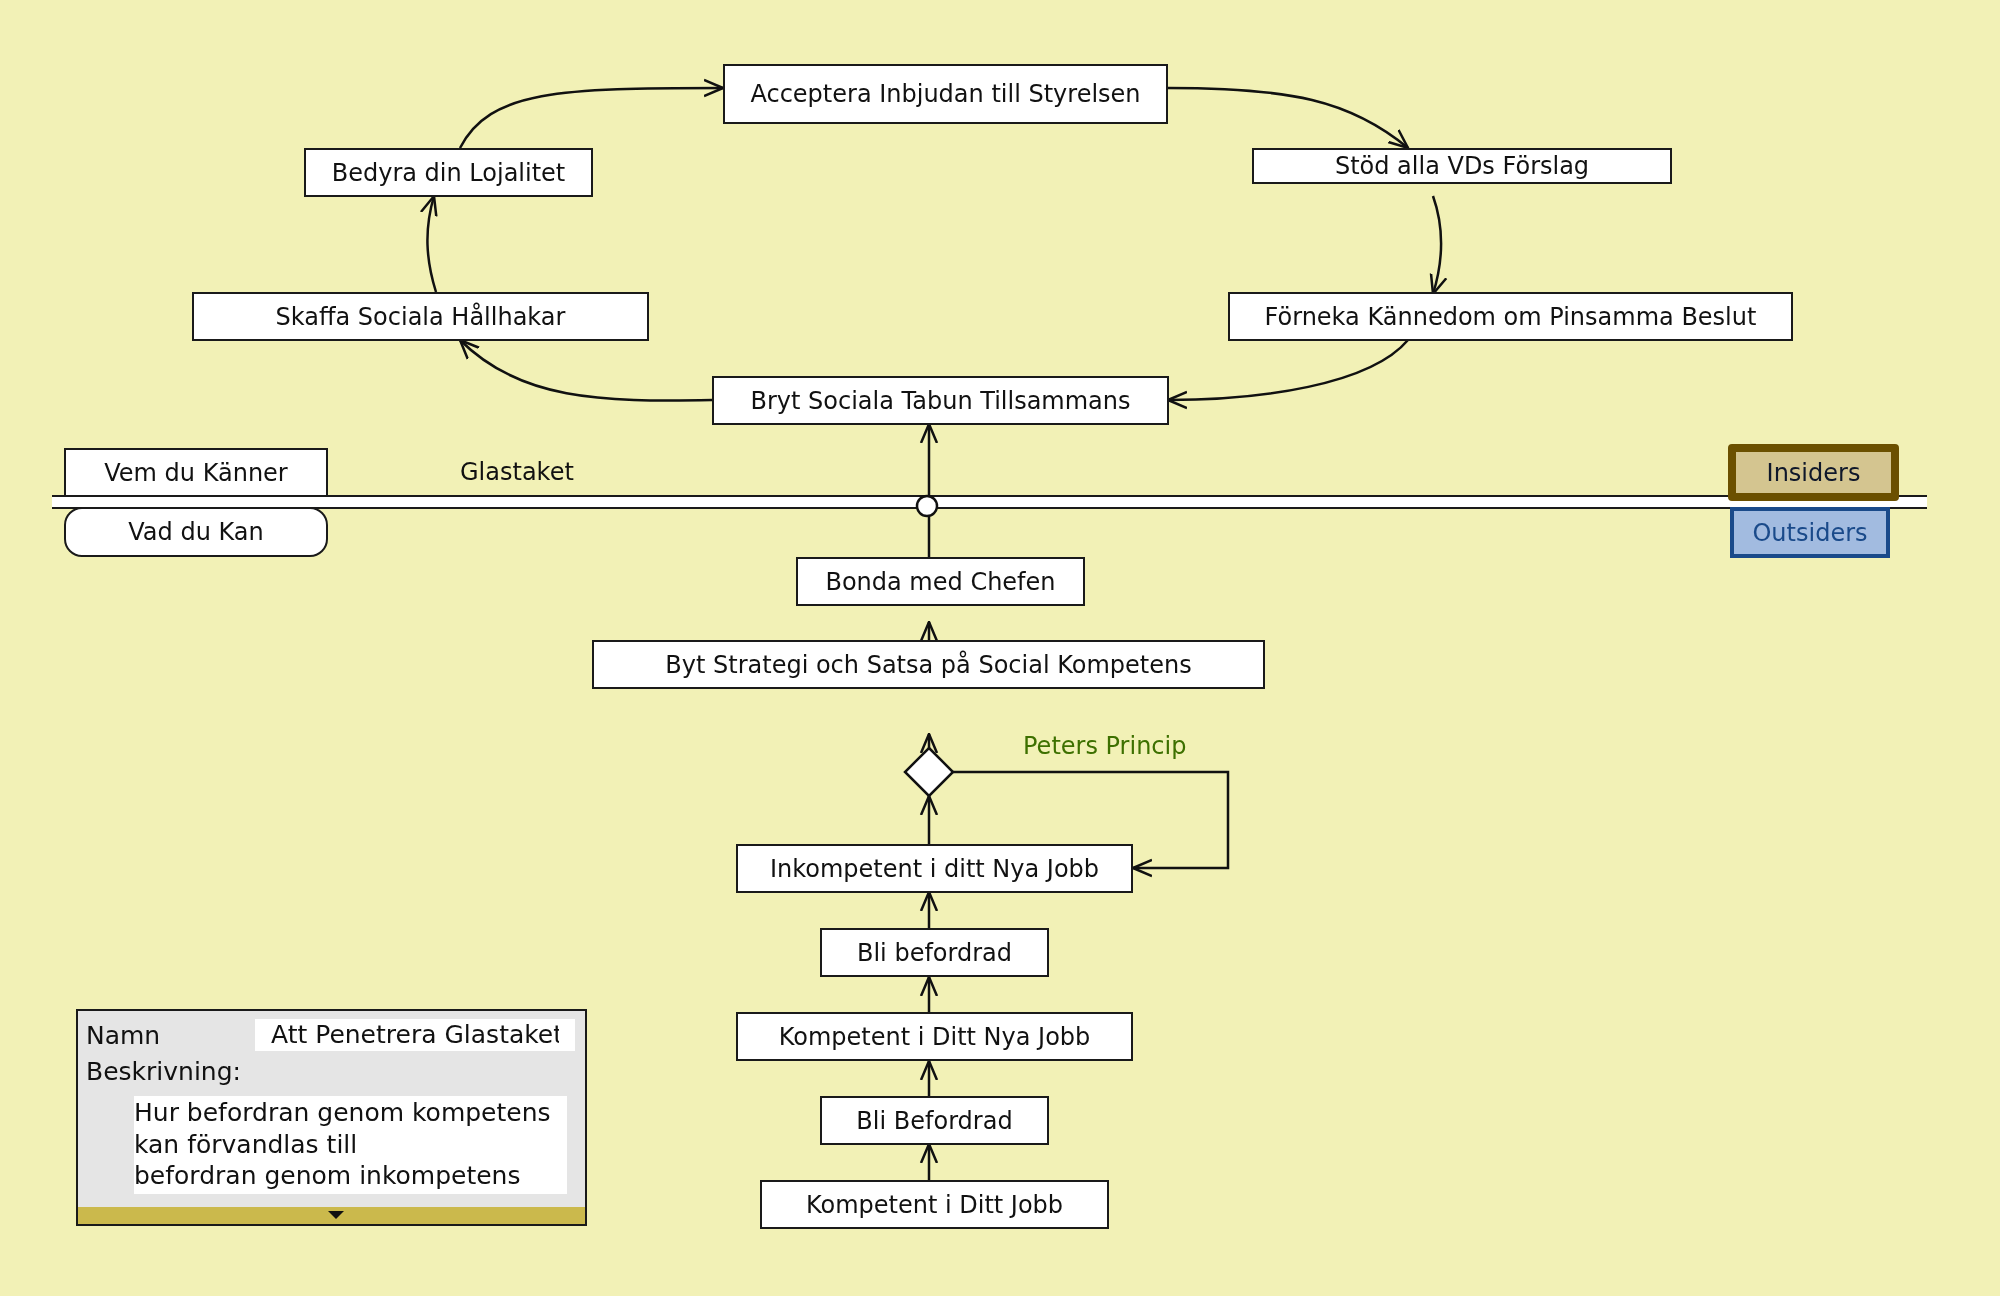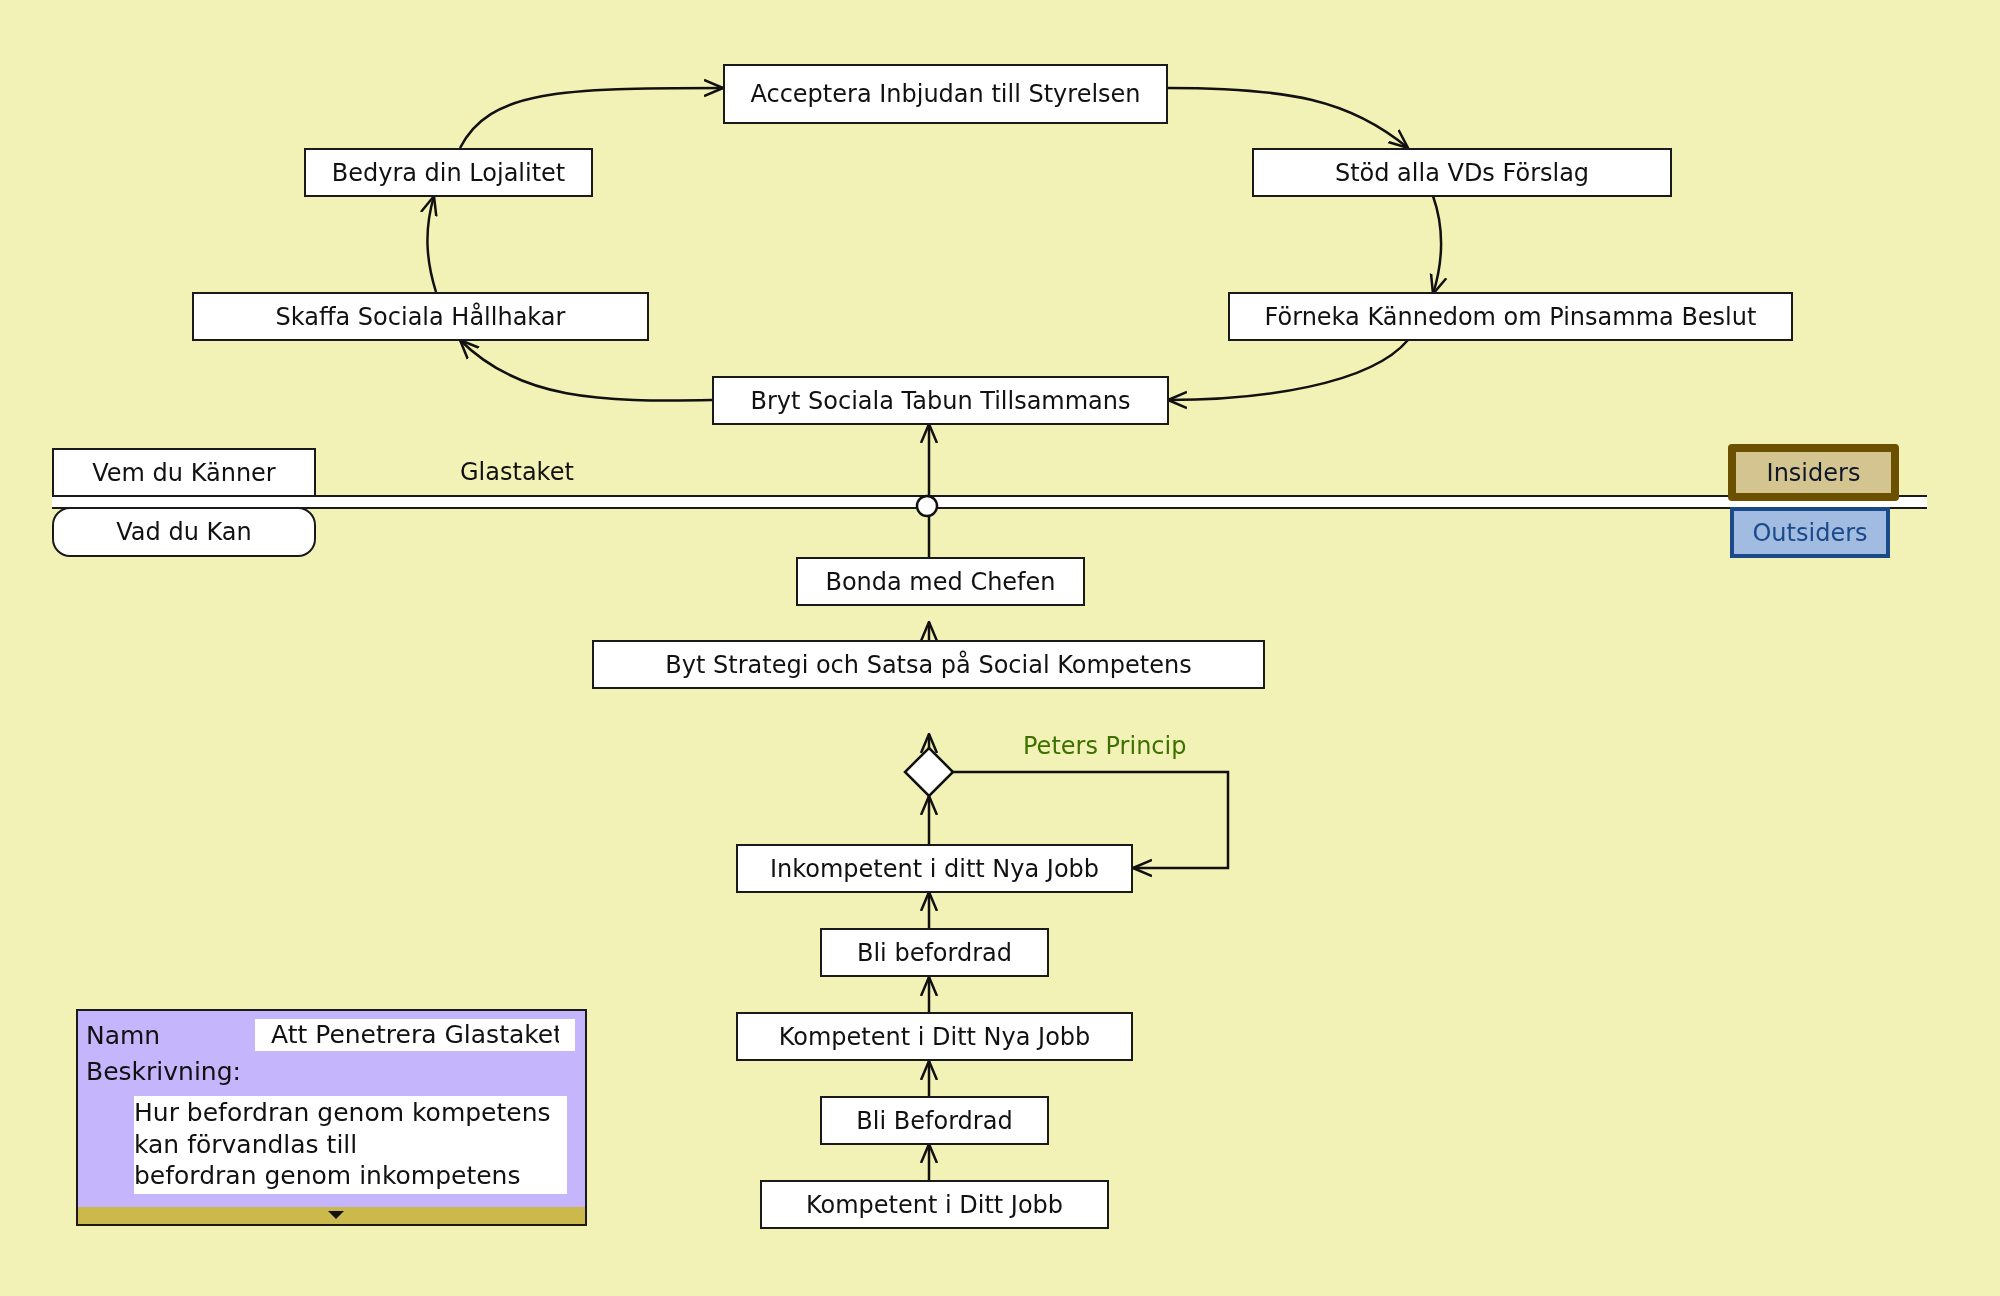--- a/index.html
+++ b/index.html
@@ -12,21 +12,21 @@
   .node {
     position: absolute; box-sizing: border-box;
     background: #ffffff; border: 2.5px solid #1a1a1a;
     display: flex; align-items: center; justify-content: center;
     font-size: 24px; color: #111; white-space: nowrap;
   }
   .lane-label {
     position: absolute; box-sizing: border-box;
     background: #ffffff; border: 2.5px solid #1a1a1a;
     display: flex; align-items: center; justify-content: center;
-    font-size: 24px; color: #111;
+    font-size: 24px; color: #111; margin-left: 12px;
   }
   .band {
     position: absolute; left: 52px; width: 1875px; top: 495px; height: 14px;
     box-sizing: border-box; background: #ffffff;
     border-top: 2.5px solid #1a1a1a; border-bottom: 2.5px solid #1a1a1a;
   }
   .ceiling-label {
     position: absolute; left: 460px; top: 458px; font-size: 24px; color: #111;
   }
   .insiders {
@@ -39,21 +39,21 @@
     position: absolute; left: 1730px; top: 507px; width: 160px; height: 51px;
     box-sizing: border-box; background: #a2bbe0; border: 4px solid #1a4a8a;
     color: #1a4a8a; font-size: 24px;
     display: flex; align-items: center; justify-content: center;
   }
   .guard {
     position: absolute; left: 1023px; top: 732px; font-size: 24px; color: #3d7000;
   }
   .panel {
     position: absolute; left: 76px; top: 1009px; width: 511px; height: 217px;
-    box-sizing: border-box; background: #c4b5fd; border: 2.5px solid #1a1a1a;
+    box-sizing: border-box; background: #e5e5e5; border: 2.5px solid #1a1a1a;
   }
   .panel .lbl { position: absolute; font-size: 25px; color: #111; }
   .panel .name-field {
     position: absolute; left: 177px; top: 8px; width: 320px; height: 32px;
     background: #fff; border: none; font-size: 25px; color: #111;
     font-family: "DejaVu Sans", sans-serif; padding: 16px; line-height: 32px;
     box-sizing: border-box;
     text-align: center;
   }
   .panel .desc-field {
@@ -126,21 +126,21 @@
 <div class="outsiders">Outsiders</div>
 
 <svg style="position:absolute;left:0;top:0;" width="2000" height="1296">
   <circle cx="927" cy="506" r="10" fill="#fff" stroke="#111" stroke-width="2.5"></circle>
   <polygon points="929,748 953,772 929,796 905,772" fill="#fff" stroke="#111" stroke-width="2.5"></polygon>
 </svg>
 <div class="guard">Peters Princip</div>
 
 <div class="node" style="left:723px;top:64px;width:445px;height:60px;">Acceptera Inbjudan till Styrelsen</div>
 <div class="node" style="left:304px;top:148px;width:289px;height:49px;">Bedyra din Lojalitet</div>
-<div class="node" style="left:1252px;top:148px;width:420px;height:49px;">Stöd alla VDs Förslag</div>
+<div class="node" style="left:1252px;top:148px;width:420px;height:36px;">Stöd alla VDs Förslag</div>
 <div class="node" style="left:192px;top:292px;width:457px;height:49px;">Skaffa Sociala Hållhakar</div>
 <div class="node" style="left:1228px;top:292px;width:565px;height:49px;">Förneka Kännedom om Pinsamma Beslut</div>
 <div class="node" style="left:712px;top:376px;width:457px;height:49px;">Bryt Sociala Tabun Tillsammans</div>
 <div class="node" style="left:796px;top:557px;width:289px;height:49px;">Bonda med Chefen</div>
 <div class="node" style="left:592px;top:640px;width:673px;height:49px;">Byt Strategi och Satsa på Social Kompetens</div>
 <div class="node" style="left:736px;top:844px;width:397px;height:49px;">Inkompetent i ditt Nya Jobb</div>
 <div class="node" style="left:820px;top:928px;width:229px;height:49px;">Bli befordrad</div>
 <div class="node" style="left:736px;top:1012px;width:397px;height:49px;">Kompetent i Ditt Nya Jobb</div>
 <div class="node" style="left:820px;top:1096px;width:229px;height:49px;">Bli Befordrad</div>
 <div class="node" style="left:760px;top:1180px;width:349px;height:49px;">Kompetent i Ditt Jobb</div>

